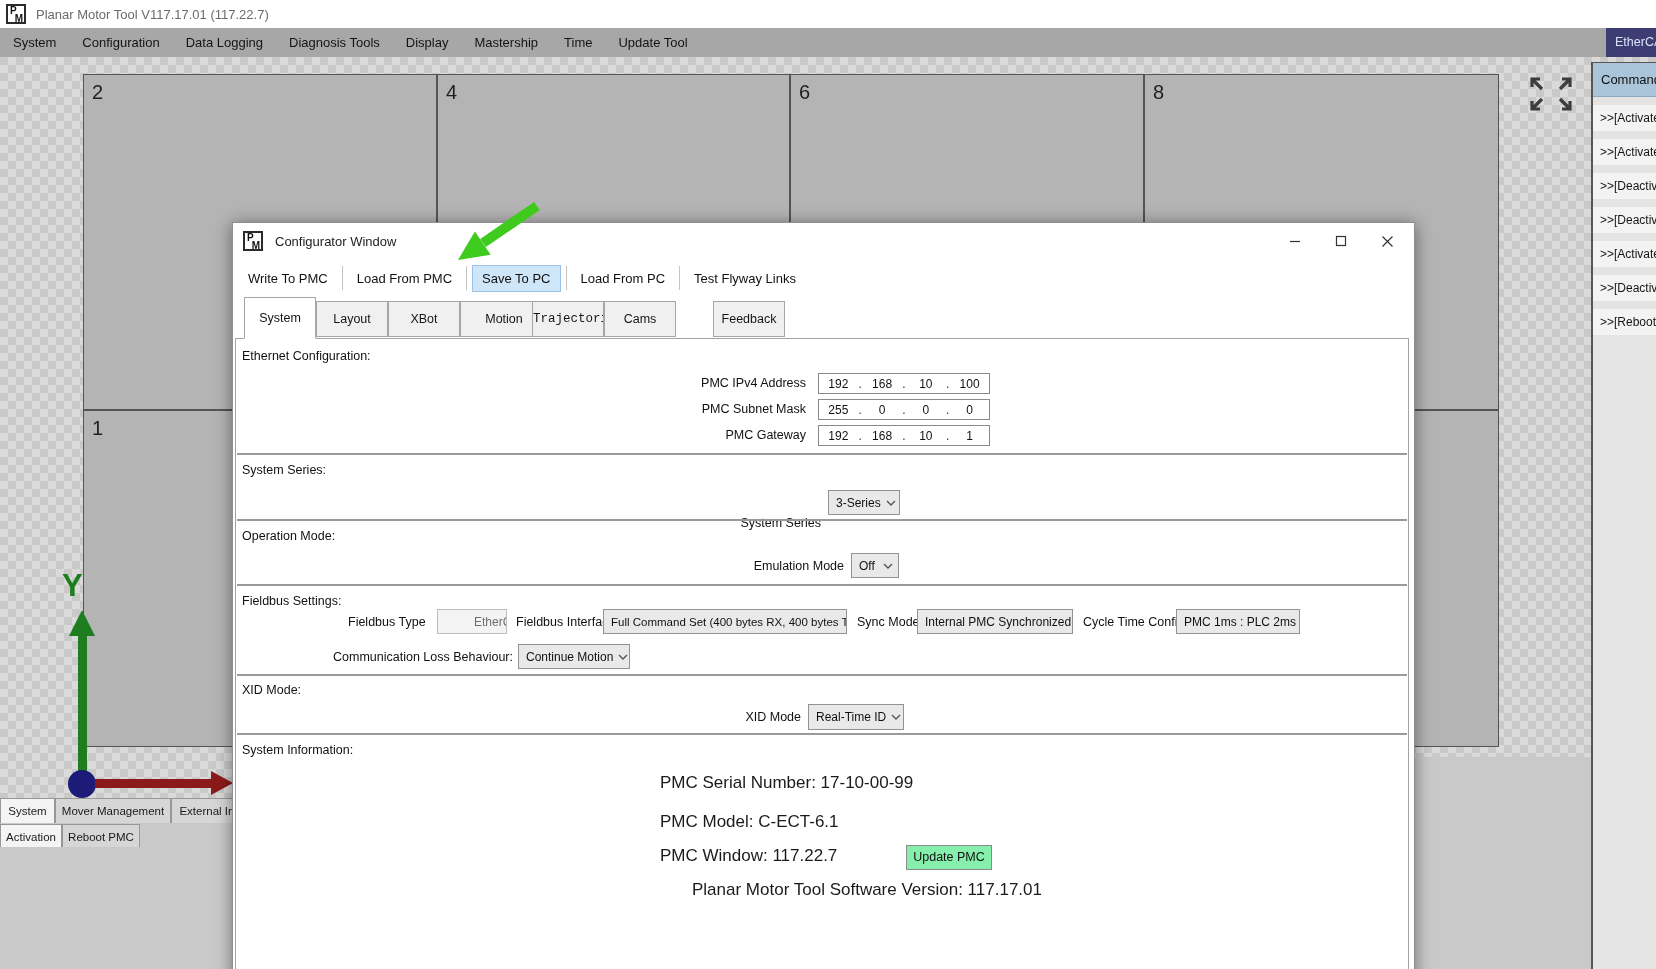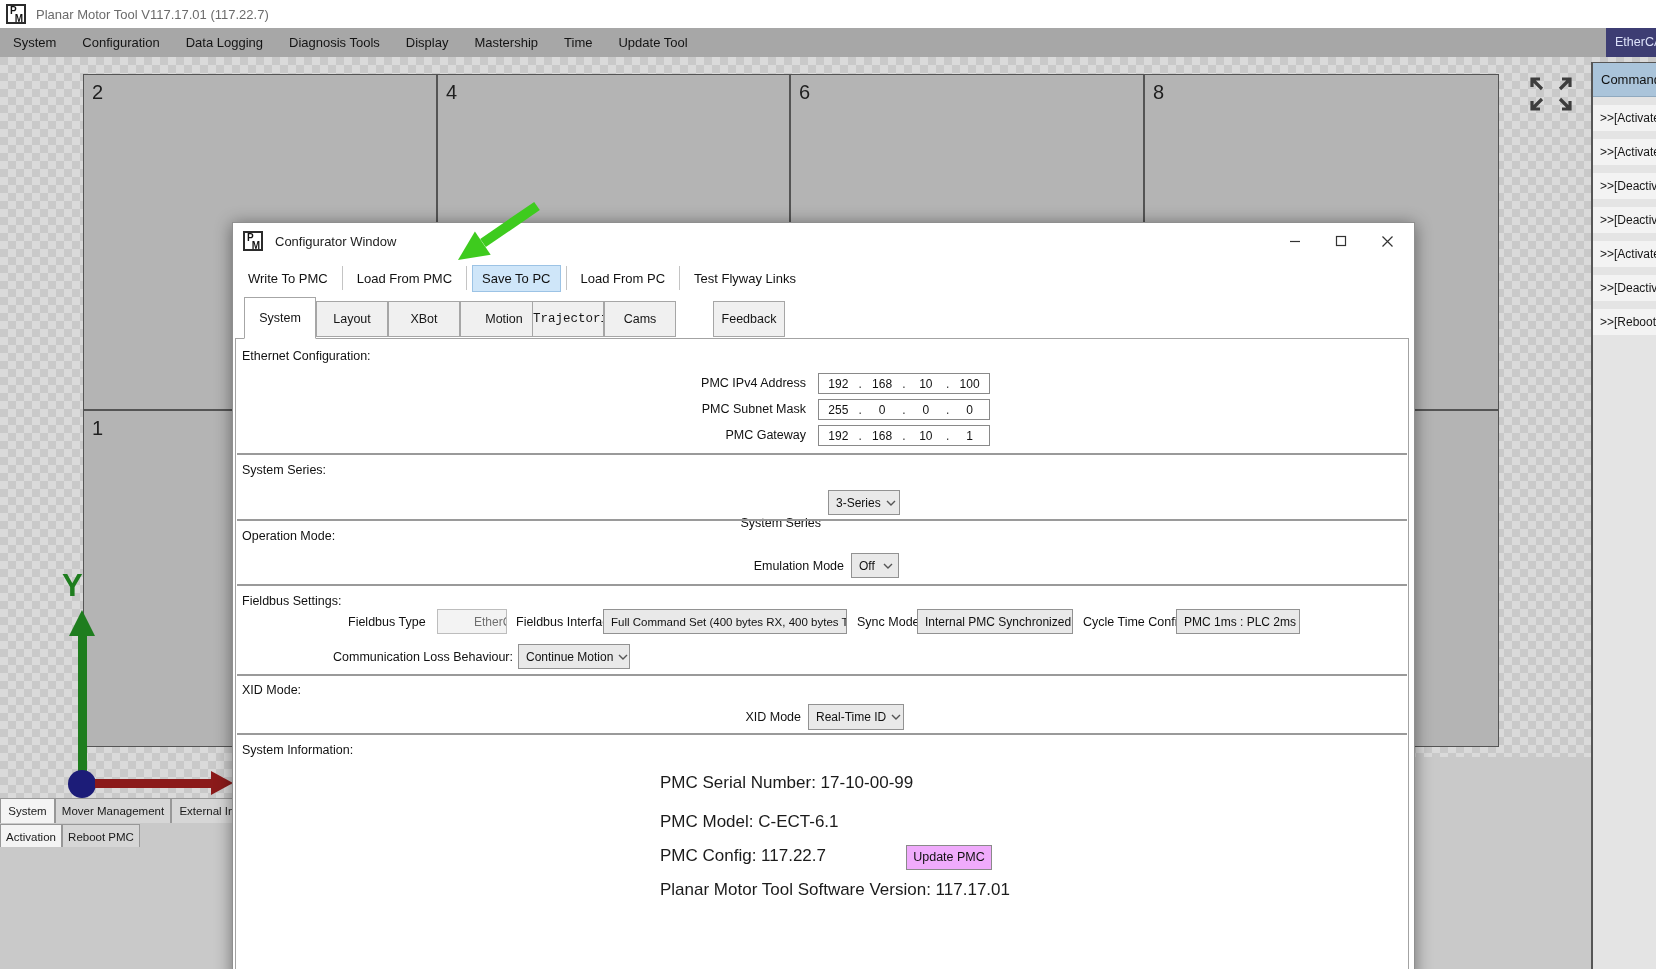--- a/index.html
+++ b/index.html
@@ -61,21 +61,21 @@
   .lbl { position:absolute; font-size:12.5px; color:#111; text-align:right; white-space:nowrap; }
   .flbl { position:absolute; font-size:12.5px; color:#111; white-space:nowrap; }
   .hsep { position:absolute; left:1px; right:1px; height:2px; background:#9a9a9a; }
   .ipbox { position:absolute; width:172px; height:21px; background:#fff; border:1px solid #898989; display:flex; align-items:center; font-size:12px; color:#111; }
   .ipbox .oct { flex:1; text-align:center; }
   .ipbox .dot { width:5px; text-align:center; color:#333; }
   .dd { position:absolute; background:#e9e9e9; border:1px solid #929292; display:flex; align-items:center; justify-content:space-between; padding:0 5px 0 7px; font-size:12px; color:#111; white-space:nowrap; overflow:hidden; }
   .dd.disabled { background:#f3f3f3; border-color:#bdbdbd; color:#6f6f6f; }
   .dd svg { flex:0 0 auto; margin-left:5px; }
   .info-line { position:absolute; left:424px; font-size:17px; color:#1b1b1b; white-space:nowrap; }
-  .update-btn { position:absolute; left:670px; top:506px; width:86px; height:25px; background:#f0abfc; border:1px solid #8a8a8a; font-size:12.5px; color:#111; text-align:center; line-height:23px; }
+  .update-btn { position:absolute; left:670px; top:506px; width:86px; height:25px; background:#86efac; border:1px solid #8a8a8a; font-size:12.5px; color:#111; text-align:center; line-height:23px; }
   .green-arrow { position:absolute; left:440px; top:196px; z-index:20; }
 </style>
 </head>
 <body>
 
 <div id="app">
 
   <div class="titlebar">
     <div class="pmlogo">
       <span class="p">P</span>
@@ -307,23 +307,23 @@
         <svg width="10" height="6" viewBox="0 0 10 6">
             <polyline points="1,1 5,5 9,1" fill="none" stroke="#555" stroke-width="1.4"></polyline>
           </svg>
       </div>
 
       <div class="hsep" style="top:394px;"></div>
 
       <div class="ttl" style="left:6px; top:404px;">System Information:</div>
       <div class="info-line" style="top:434px;">PMC Serial Number: 17-10-00-99</div>
       <div class="info-line" style="top:473px;">PMC Model: C-ECT-6.1</div>
-      <div class="info-line" style="top:507px;">PMC Config: 117.22.7</div>
+      <div class="info-line" style="top:507px;">PMC Window: 117.22.7</div>
       <div class="update-btn">Update PMC</div>
-      <div class="info-line" style="top:541px;">Planar Motor Tool Software Version: 117.17.01</div>
+      <div class="info-line" style="top:541px;margin-left:32px;">Planar Motor Tool Software Version: 117.17.01</div>
     </div>
   </div>
 
   <div class="green-arrow">
     <svg width="110" height="75" viewBox="0 0 110 75">
       <path d="M97 10 L43 47" stroke="#3ecb1e" stroke-width="10" fill="none"></path>
       <polygon points="18,64 34.9,35.5 50.7,58.7" fill="#3ecb1e"></polygon>
     </svg>
   </div>
 

